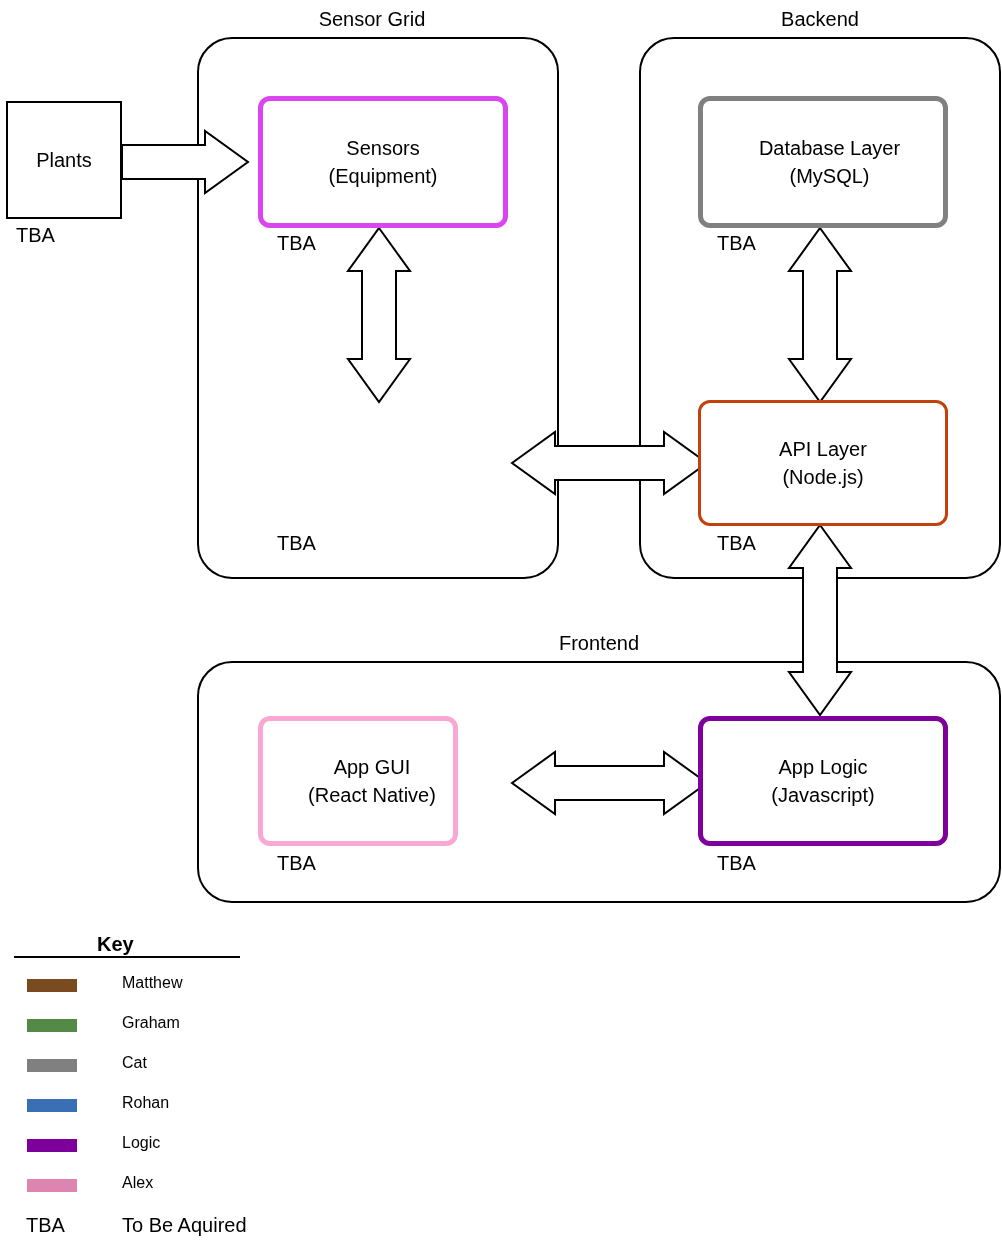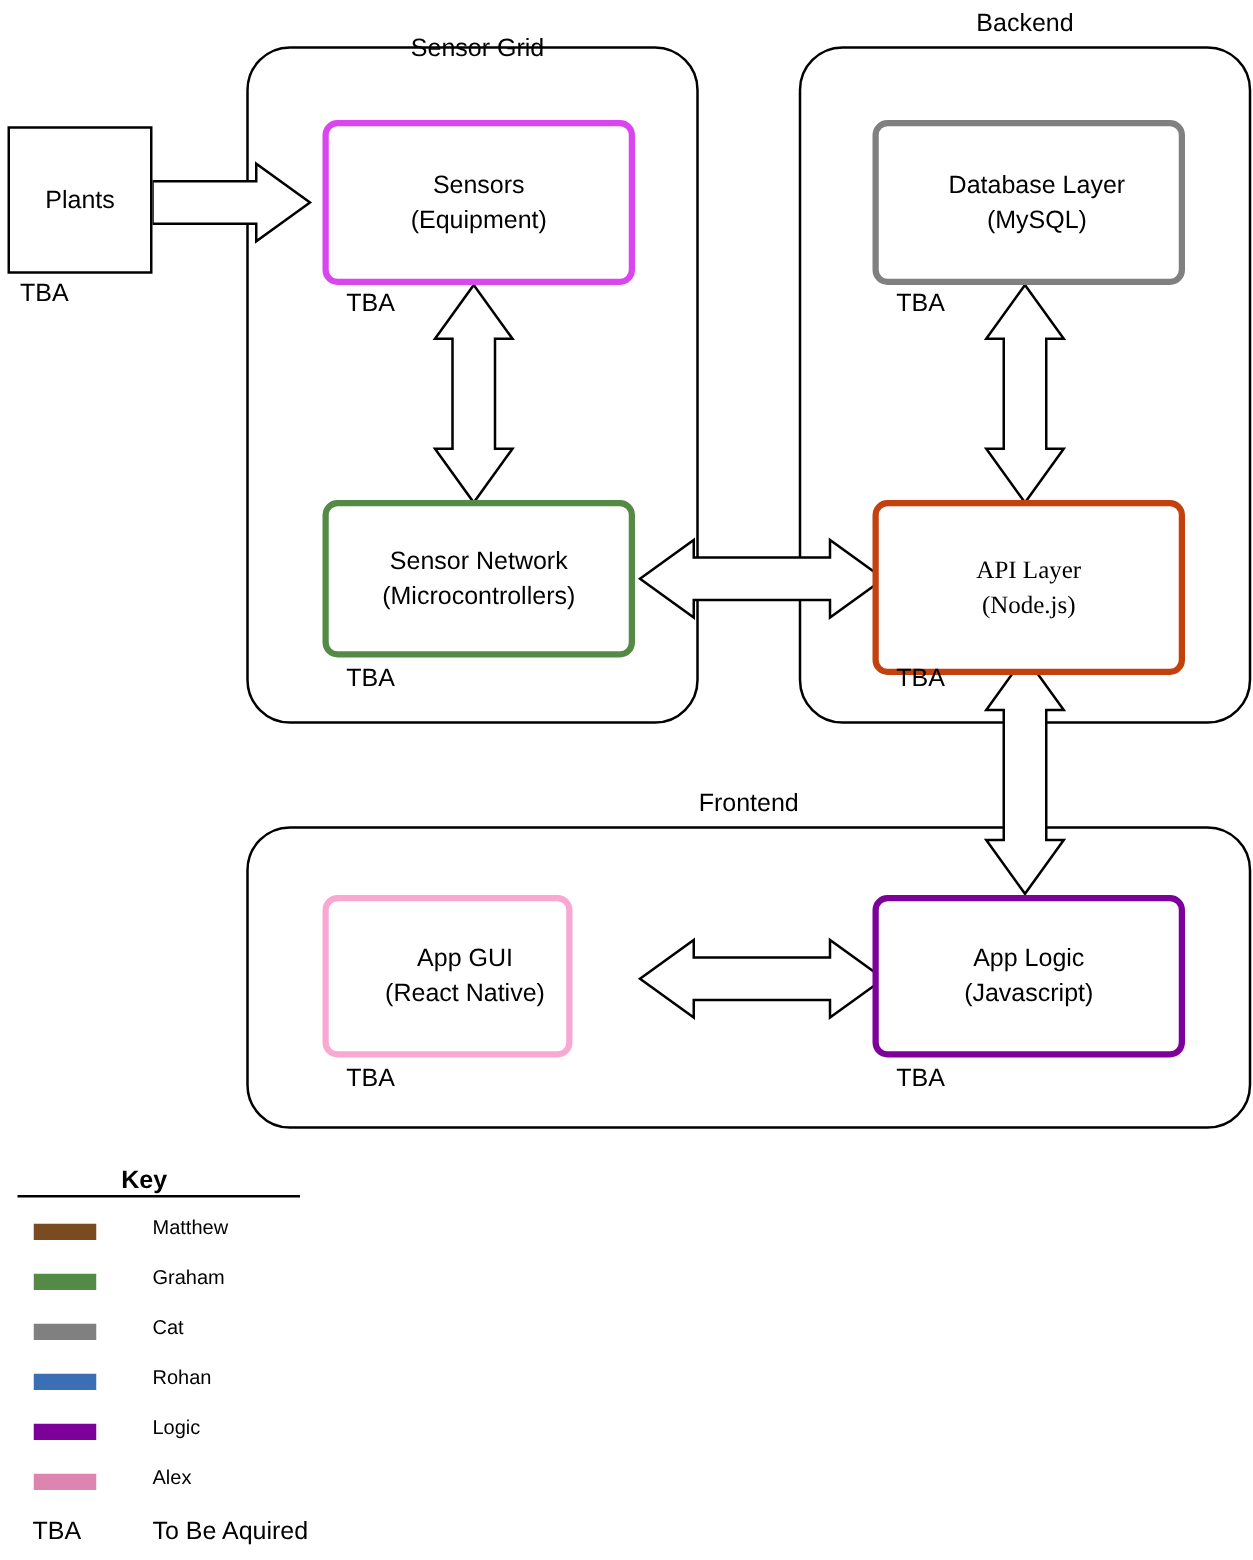--- a/index.html
+++ b/index.html
@@ -118,48 +118,44 @@
       <path d="M820,525 L851,568 L837,568 L837,672 L851,672 L820,715 L789,672 L803,672 L803,568 L789,568 Z" fill="#ffffff" stroke="#000000" stroke-width="2"></path>
     </g>
 
     <g>
       <path d="M512,783 L555,752 L555,766 L664,766 L664,752 L707,783 L664,814 L664,800 L555,800 L555,814 Z" fill="#ffffff" stroke="#000000" stroke-width="2"></path>
     </g>
 
     <line x1="14" y1="957" x2="240" y2="957" stroke="#000000" stroke-width="2"></line>
   </svg>
 
-  <div class="group-label" style="left:282px; top:8px; width:200px;margin-top:20px;">Sensor Grid</div>
+  <div class="group-label" style="left:272px; top:8px; width:200px;">Sensor Grid</div>
   <div class="group-label" style="left:720px; top:8px; width:200px;">Backend</div>
   <div class="group-label" style="left:499px; top:632px; width:200px;">Frontend</div>
 
   <div class="plain-node" style="left:6px; top:101px; width:116px; height:118px;text-align:right;">
     <span>Plants</span>
   </div>
   <div class="tba" style="left:16px; top:224px;">TBA</div>
 
   <div class="node" style="left:258px; top:96px; width:250px; height:132px; border:5px solid #d946ef;">
     <span class="l1">Sensors</span>
     <span class="l2">(Equipment)</span>
   </div>
   <div class="tba" style="left:277px; top:232px;">TBA</div>
 
-  <div class="node" style="left:258px; top:400px; width:250px; height:126px; border:5px solid #548a46;">
-    <span class="l1">Sensor Network</span>
-    <span class="l2">(Microcontrollers)</span>
-  </div>
   <div class="tba" style="left:277px; top:532px;">TBA</div>
 
   <div class="node" style="left:698px; top:96px; width:250px; height:132px; border:5px solid #808080;padding-left:13px;">
     <span class="l1">Database Layer</span>
     <span class="l2">(MySQL)</span>
   </div>
   <div class="tba" style="left:717px; top:232px;">TBA</div>
 
-  <div class="node" style="left:698px; top:400px; width:250px; height:140px; border:5px solid #c2410c;font-family:Liberation Serif, serif;">
+  <div class="node" style="left:698px; top:400px; width:250px; height:126px; border:3px solid #c2410c;">
     <span class="l1">API Layer</span>
     <span class="l2">(Node.js)</span>
   </div>
   <div class="tba" style="left:717px; top:532px;">TBA</div>
 
   <div class="node" style="left:258px; top:716px; width:200px; height:130px; border:5px solid #f9a8d4;padding-left:28px;">
     <span class="l1">App GUI</span>
     <span class="l2">(React Native)</span>
   </div>
   <div class="tba" style="left:277px; top:852px;">TBA</div>

